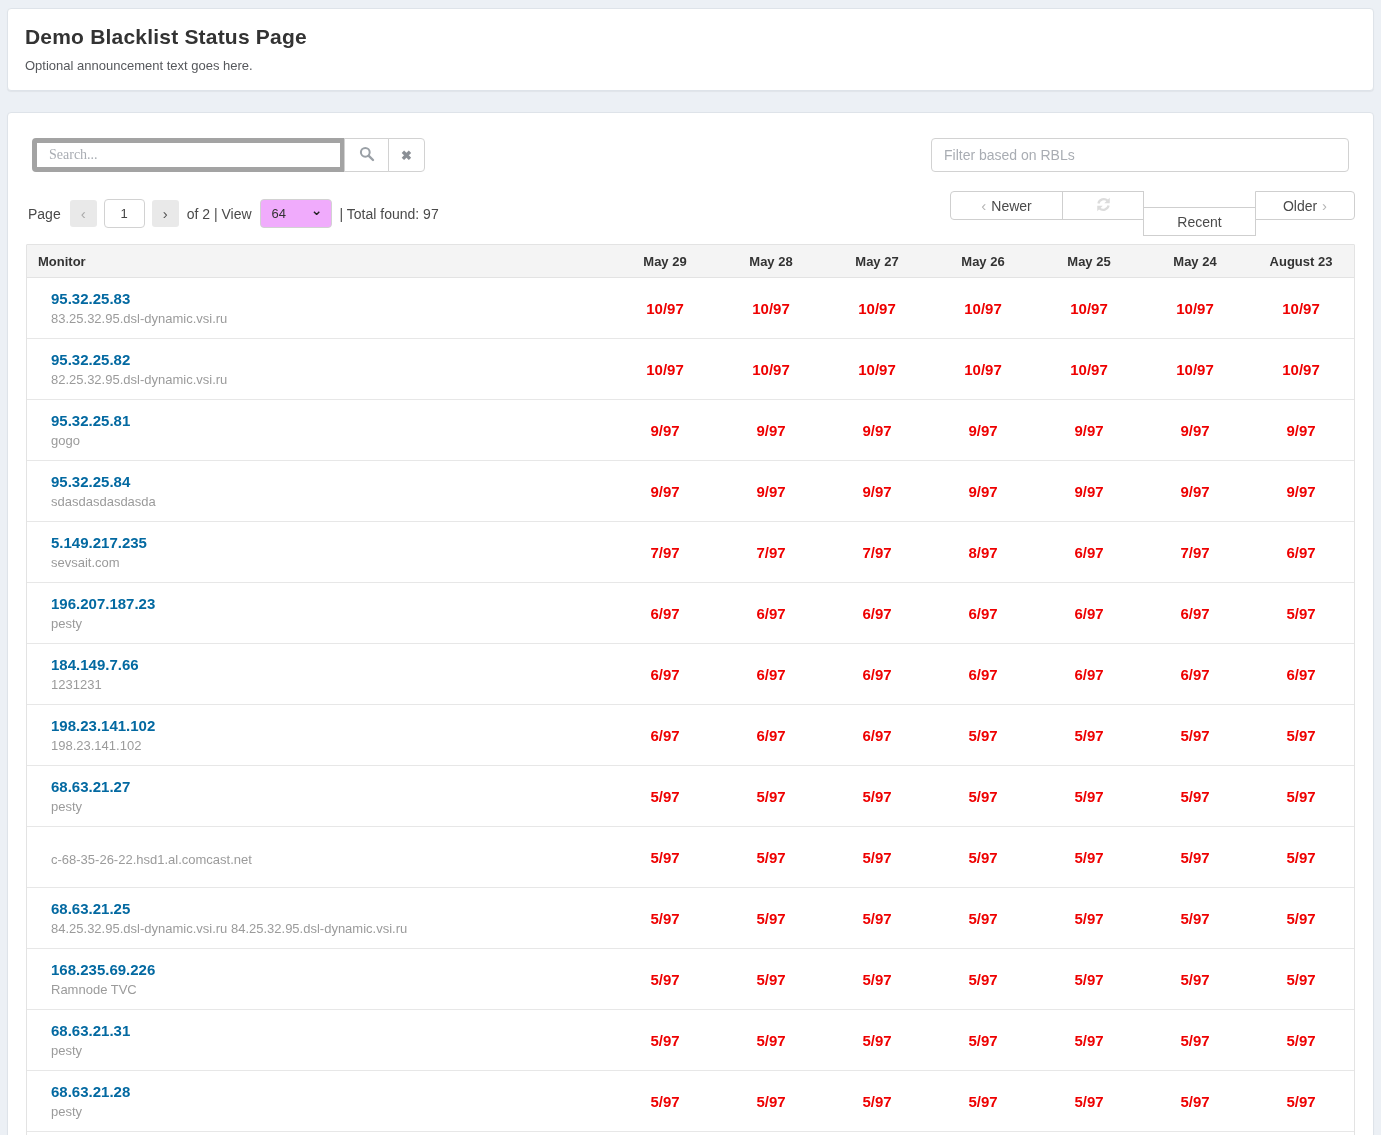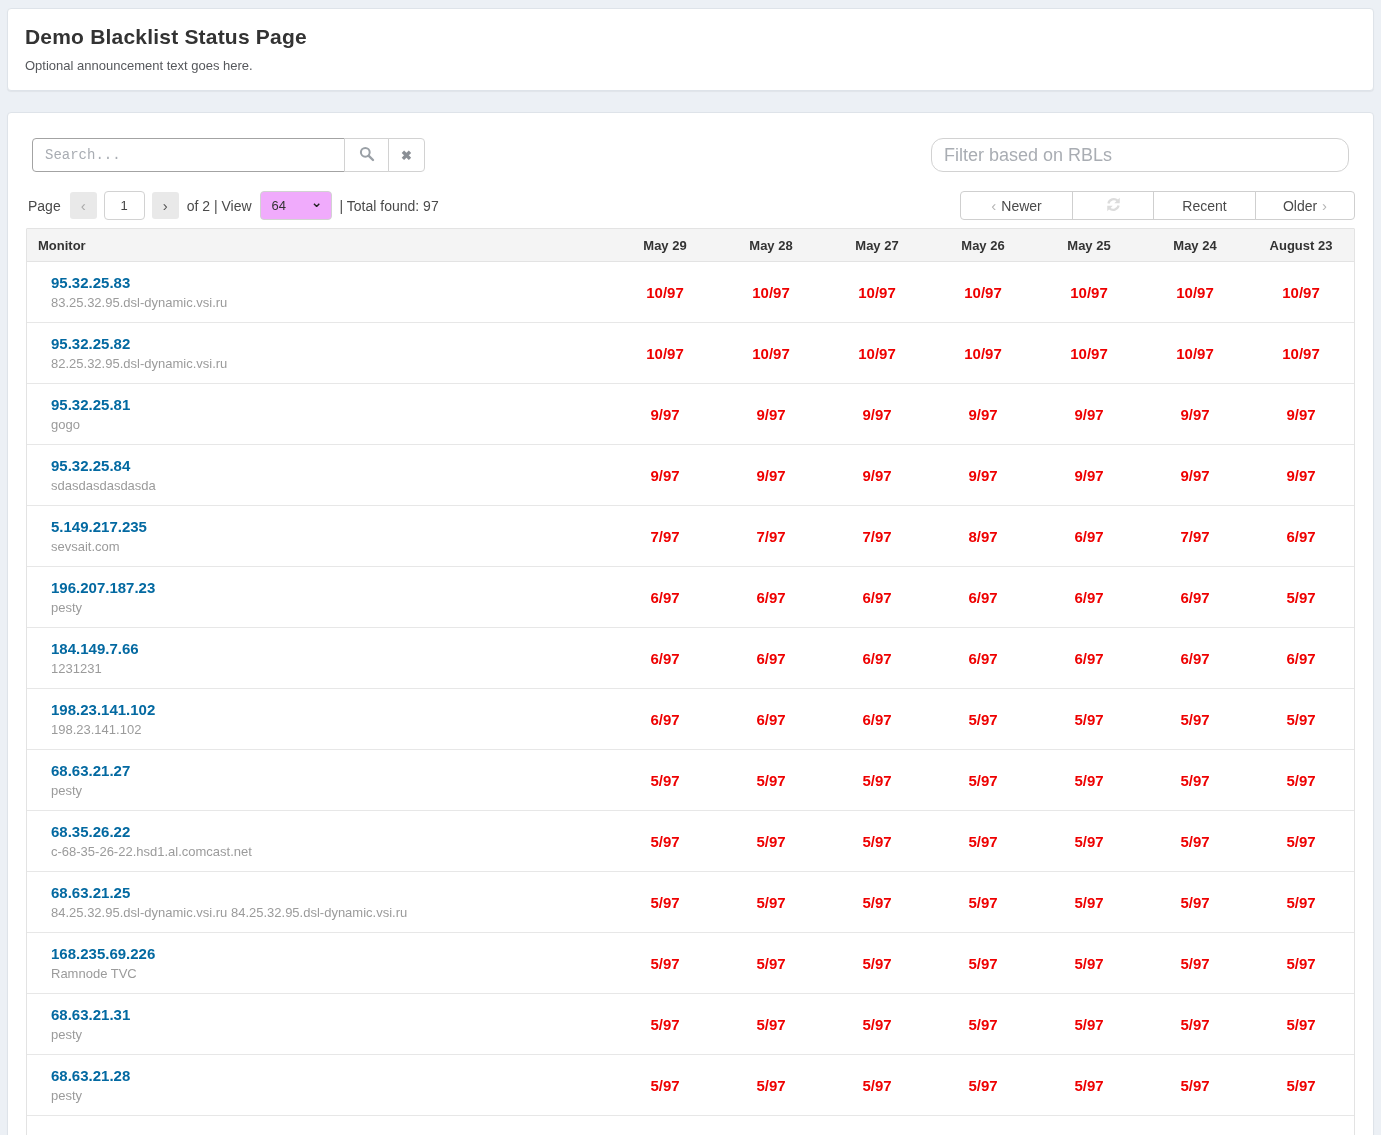--- a/index.html
+++ b/index.html
@@ -26,37 +26,37 @@
   }
   .header-card p { margin: 0; font-size: 13px; color: #56585c; }
 
   .main-card { padding: 25px 18px 20px 18px; min-height: 1010px; }
 
   
   .toolbar { display: flex; justify-content: space-between; align-items: flex-start; padding: 0 6px 0 6px; }
   .search-group { display: flex; }
   .search-group input {
     width: 313px; height: 34px;
-    border: 1px solid #a3a3a3; border-radius: 4px 0 0 4px;
+    border: 5px solid #a3a3a3; border-radius: 4px 0 0 4px;
     padding: 0 12px; font-size: 14px; color: #444; outline: none;
-    font-family: Liberation Mono, monospace;
+    font-family: Liberation Serif, serif;
   }
   .search-group input::placeholder, .filter-input::placeholder { color: #a9adb3; opacity: 1; }
   .icon-btn {
     height: 34px; background: #ffffff;
     border: 1px solid #d2d2d2; margin-left: -1px;
     display: flex; align-items: center; justify-content: center;
     cursor: pointer; padding: 0;
   }
   .btn-search { width: 45px; }
   .btn-clear { width: 37px; border-radius: 0 4px 4px 0; font-size: 13px; color: #8a8f95; font-weight: 700; }
   .filter-input {
     width: 418px; height: 34px;
-    border: 1px solid #d2d2d2; border-radius: 12px;
-    padding: 16px 12px; font-size: 18px; color: #444; outline: none;
+    border: 1px solid #d2d2d2; border-radius: 4px;
+    padding: 16px 12px; font-size: 14px; color: #444; outline: none;
     font-family: inherit;
   }
 
   
   .controls { display: flex; justify-content: space-between; align-items: center; margin-top: 19px; padding-left: 2px; }
   .pager { display: flex; align-items: center; font-size: 14px; color: #4a4a4a; }
   .pager .lbl { margin-right: 9px; }
   .pg-btn {
     width: 27px; height: 27px; border: 0; border-radius: 3px;
     background: #e9e9e9; cursor: pointer;
@@ -81,21 +81,21 @@
   .btn-group button {
     height: 29px; background: #fff; border: 1px solid #cfcfcf; margin-left: -1px;
     font-size: 14px; color: #4a4a4a; cursor: pointer; font-family: inherit;
     display: flex; align-items: center; justify-content: center; gap: 5px;
     padding: 0;
   }
   .btn-group button:first-child { border-radius: 4px 0 0 4px; margin-left: 0; }
   .btn-group button:last-child { border-radius: 0 4px 4px 0; }
   .btn-newer { width: 113px; }
   .btn-refresh { width: 82px; }
-  .btn-recent { width: 103px; }
+  .btn-recent { width: 113px; margin-top: 16px; }
   .btn-older { width: 100px; text-align: center; }
   .chev { color: #b5b5b5; font-size: 15px; }
 
   
   .bl-table { margin-top: 8px; border: 1px solid #e3e3e3; border-radius: 1px; }
   .thead {
     display: flex; align-items: center; height: 33px;
     background: #f4f4f4; border-bottom: 1px solid #e3e3e3;
     font-size: 13px; font-weight: 700; color: #333;
   }
@@ -306,21 +306,20 @@
             <div class="td-val">5/97</div>
             <div class="td-val">5/97</div>
             <div class="td-val">5/97</div>
             <div class="td-val">5/97</div>
             <div class="td-val">5/97</div>
             <div class="td-val">5/97</div>
             <div class="td-val">5/97</div>
           </div>
           <div class="trow">
             <div class="td-monitor">
-              <div class="ip">68.35.26.22</div>
               <div class="sub">c-68-35-26-22.hsd1.al.comcast.net</div>
             </div>
             <div class="td-val">5/97</div>
             <div class="td-val">5/97</div>
             <div class="td-val">5/97</div>
             <div class="td-val">5/97</div>
             <div class="td-val">5/97</div>
             <div class="td-val">5/97</div>
             <div class="td-val">5/97</div>
           </div>

